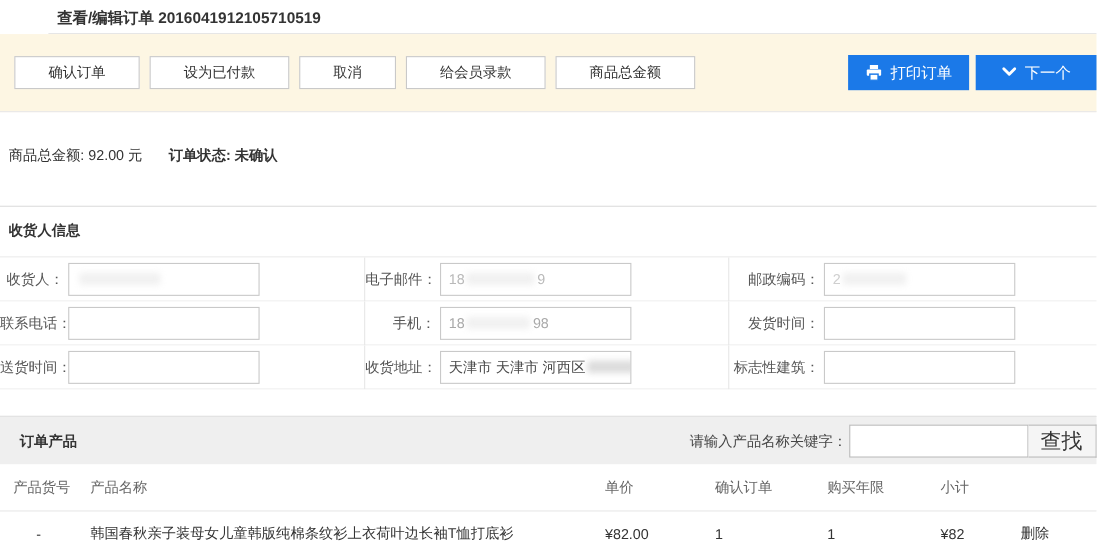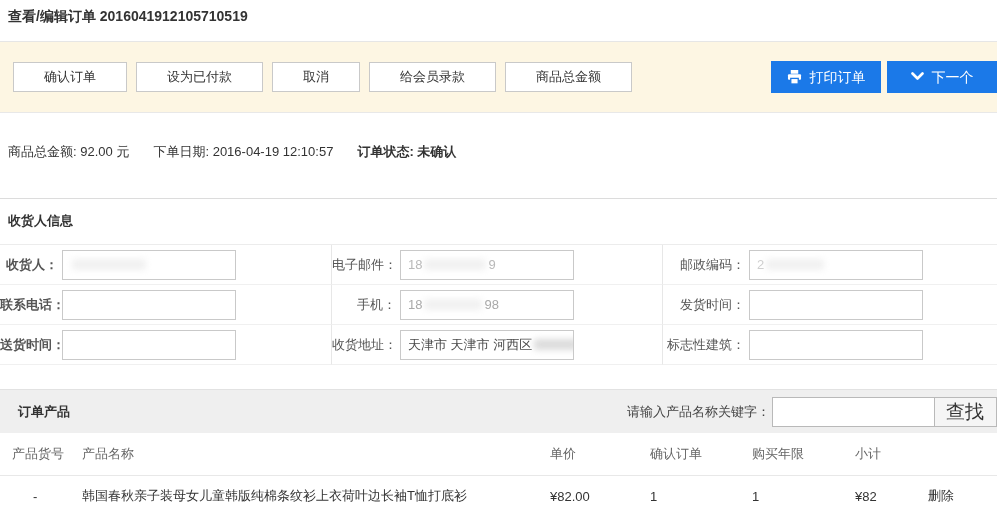--- a/index.html
+++ b/index.html
@@ -1,21 +1,21 @@
 <!DOCTYPE html>
 <html><head>
 <meta charset="utf-8">
 <style>
   * { margin:0; padding:0; box-sizing:border-box; }
   html,body { width:997px; height:509px; background:#fff; overflow:hidden;
     font-family:"Liberation Sans","DejaVu Sans",sans-serif; font-size:13px; color:#333; }
 
   
-  .titlebar { padding:8px 8px 15px; font-size:14px; font-weight:bold; color:#333;
-    border-bottom:1px solid #e6e6e6; }
+  .titlebar { padding:8px 8px 4px; font-size:14px; font-weight:bold; color:#333;
+    border-bottom:1px solid #e6e6e6;margin-left:44px; }
 
   
   .toolbar { background:#fdf6e3; border-bottom:1px solid #e8e8e8;
     padding:19px 0 20px 4px; display:flex; align-items:center; height:71px; }
   .btn-plain { background:#fff; border:1px solid #c9c9c9; color:#333; font-size:13px;
     padding:7px 30px; margin-left:9px; cursor:pointer; line-height:14px; white-space:nowrap;
     font-family:inherit; }
   .toolbar-right { margin-left:auto; display:flex; }
   .btn-blue { background:#1b79e8; border:none; color:#fff; font-size:14px;
     padding:8px 0; width:110px; margin-left:6px; cursor:pointer; display:flex;
@@ -30,21 +30,21 @@
 
   
   .section-head { border-top:1px solid #dcdcdc; padding:13px 8px 14px;
     font-weight:bold; font-size:13px; color:#333; }
   .form-grid { display:grid; grid-template-columns:331px 331px 335px;
     border-top:1px solid #ececec; }
   .cell { height:40px; display:flex; align-items:center;
     border-bottom:1px solid #f0f0f0; overflow:hidden; }
   .cell.c2, .cell.c3 { border-left:1px solid #e7e7e7; }
   .flabel { text-align:right; color:#555; white-space:nowrap; flex:none; padding-right:4px; }
-  .c1 .flabel { width:62px;font-weight:bold; }
+  .c1 .flabel { width:62px; }
   .c2 .flabel { width:68px; }
   .c3 .flabel { width:86px; }
   .input-box { width:174px; height:30px; border:1px solid #c9c9c9; background:#fff;
     padding:0 7px; display:flex; align-items:center; white-space:nowrap; overflow:hidden;
     color:#4a4a4a; }
   .redact { display:inline-block; height:11px; border-radius:2px; background:#bfbfbf;
     filter:blur(3px); opacity:.55; margin:0 2px; flex:none; }
   .redact.light { opacity:.22; }
 
   
@@ -99,24 +99,20 @@
       <span>下一个</span>
     </button>
   </div>
 </div>
 
 <div class="summary">
   <span class="item">
     <span>商品总金额:</span>
     <span>92.00 元</span>
   </span>
-  <span class="item">
-    <span>下单日期:</span>
-    <span>2016-04-19 12:10:57</span>
-  </span>
   <span class="item bold">
     <span>订单状态:</span>
     <span>未确认</span>
   </span>
 </div>
 
 <div class="section-head">收货人信息</div>
 
 <div class="form-grid">
 

